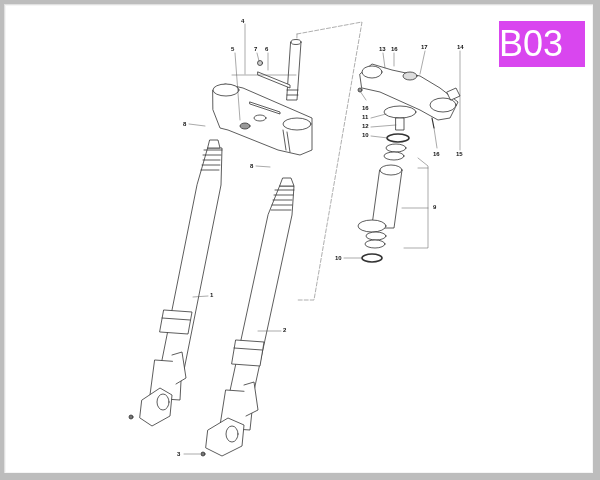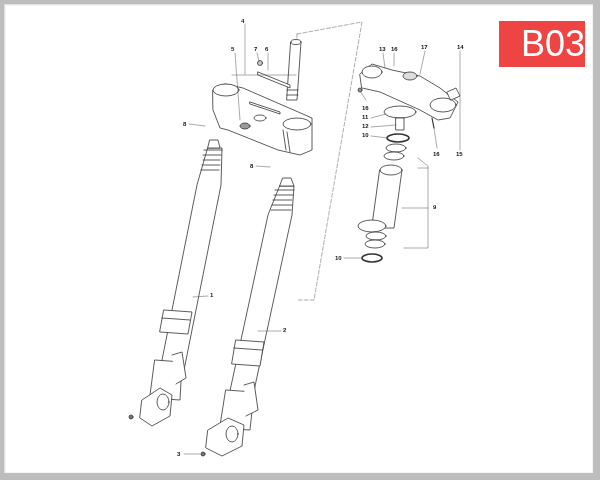--- a/index.html
+++ b/index.html
@@ -15,23 +15,23 @@
   }
   .panel {
     position: absolute; left: 4px; top: 4px; width: 588px; height: 468px;
     background: #ffffff;
     border-top: 1px solid #e0e0e0;
     border-left: 1px solid #e0e0e0;
     box-shadow: inset 0 0 0 1px #f5f5f5;
   }
   .badge {
     position: absolute; left: 499px; top: 21px; width: 86px; height: 46px;
-    background: #ef4444;
+    background: #d946ef;
     color: #ffffff;
-    font-size: 36px; line-height: 46px; text-align: right;
+    font-size: 36px; line-height: 46px; text-align: left;
     letter-spacing: 0px;
   }
   svg.diagram { position: absolute; left: 0; top: 0; }
   .callout {
     position: absolute; font-size: 6px; font-weight: bold; color: #111;
     line-height: 7px;
   }
 </style>
 </head>
 <body>

